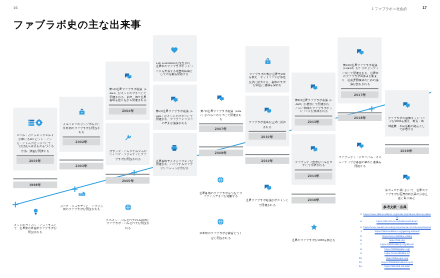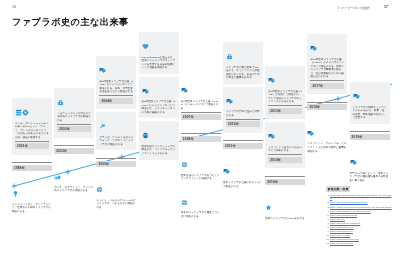--- a/index.html
+++ b/index.html
@@ -3,21 +3,21 @@
 <meta charset="utf-8">
 <style>
   html,body{margin:0;padding:0;}
   body{
     width:400px;height:253px;overflow:hidden;
     background:#ffffff;
     font-family:"Liberation Sans","DejaVu Sans",sans-serif;
     color:#1a1a1a;
     position:relative;
   }
-  .page{position:relative;width:400px;height:253px;}
+  .page{position:relative;width:400px;height:253px;text-align:center;}
 
   
   .runhead{position:absolute;top:5px;left:0;width:400px;height:10px;}
   .folio-left{position:absolute;left:12px;top:0;font-size:3.4px;color:#555;letter-spacing:.2px;}
   .runhead-center{position:absolute;left:338px;top:0.5px;font-size:3.2px;color:#666;white-space:nowrap;}
   .folio-right{position:absolute;left:384px;top:0;font-size:3.6px;color:#333;font-weight:bold;}
 
   
   .title{position:absolute;left:12px;top:16px;font-size:9.2px;font-weight:bold;letter-spacing:.4px;color:#111;}
 

